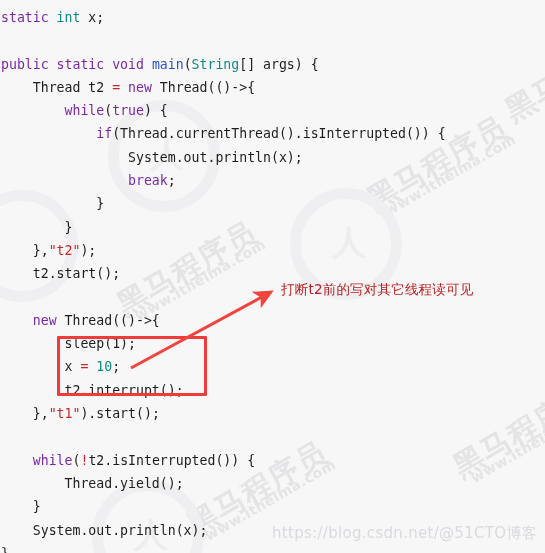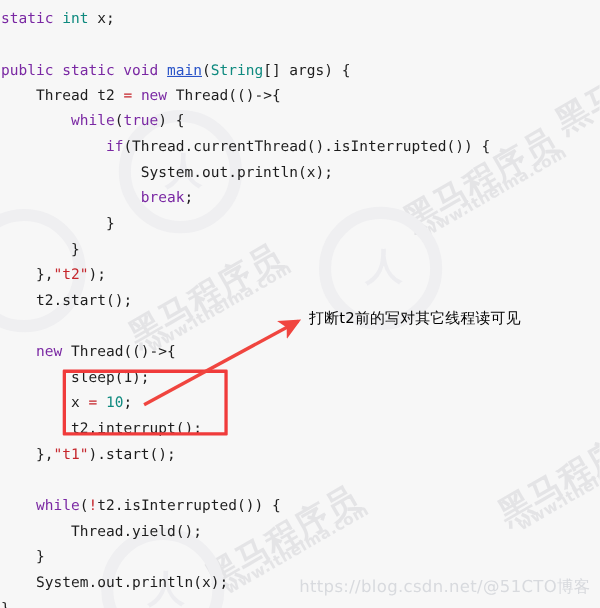--- a/index.html
+++ b/index.html
@@ -89,21 +89,21 @@
   }
   .line {
     height: 23.3px;
     padding-left: 1px;
     white-space: pre;
   }
 
   
   .kw   { color: #7a28a3; }   
   .typ  { color: #0f8a7f; }   
-  .fn   { color: #2a54c8; text-decoration: underline; }   
+  .fn   { color: #2a54c8; }   
   .num  { color: #0f8a7f; text-align: center; }   
   .str  { color: #c5262c; }   
   .op   { color: #c5262c; }   
   .pln  { color: #1d1d1d; }   
 
   
   .anno-layer {
     position: absolute;
     inset: 0;
     z-index: 4;
@@ -116,21 +116,21 @@
     width: 150px;
     height: 60px;
     border: 3px solid #f03b3b;
     box-sizing: border-box;
     border-radius: 1px;
   }
   .anno-text {
     position: absolute;
     left: 281px;
     top: 281px;
-    color: #000000;
+    color: #b91c1c;
     font-family: "DejaVu Sans", "Liberation Sans", sans-serif;
     font-size: 13.5px;
     white-space: nowrap;
     letter-spacing: 0.2px;
   }
   .arrow-svg {
     position: absolute;
     left: 125px;
     top: 280px;
     width: 160px;

